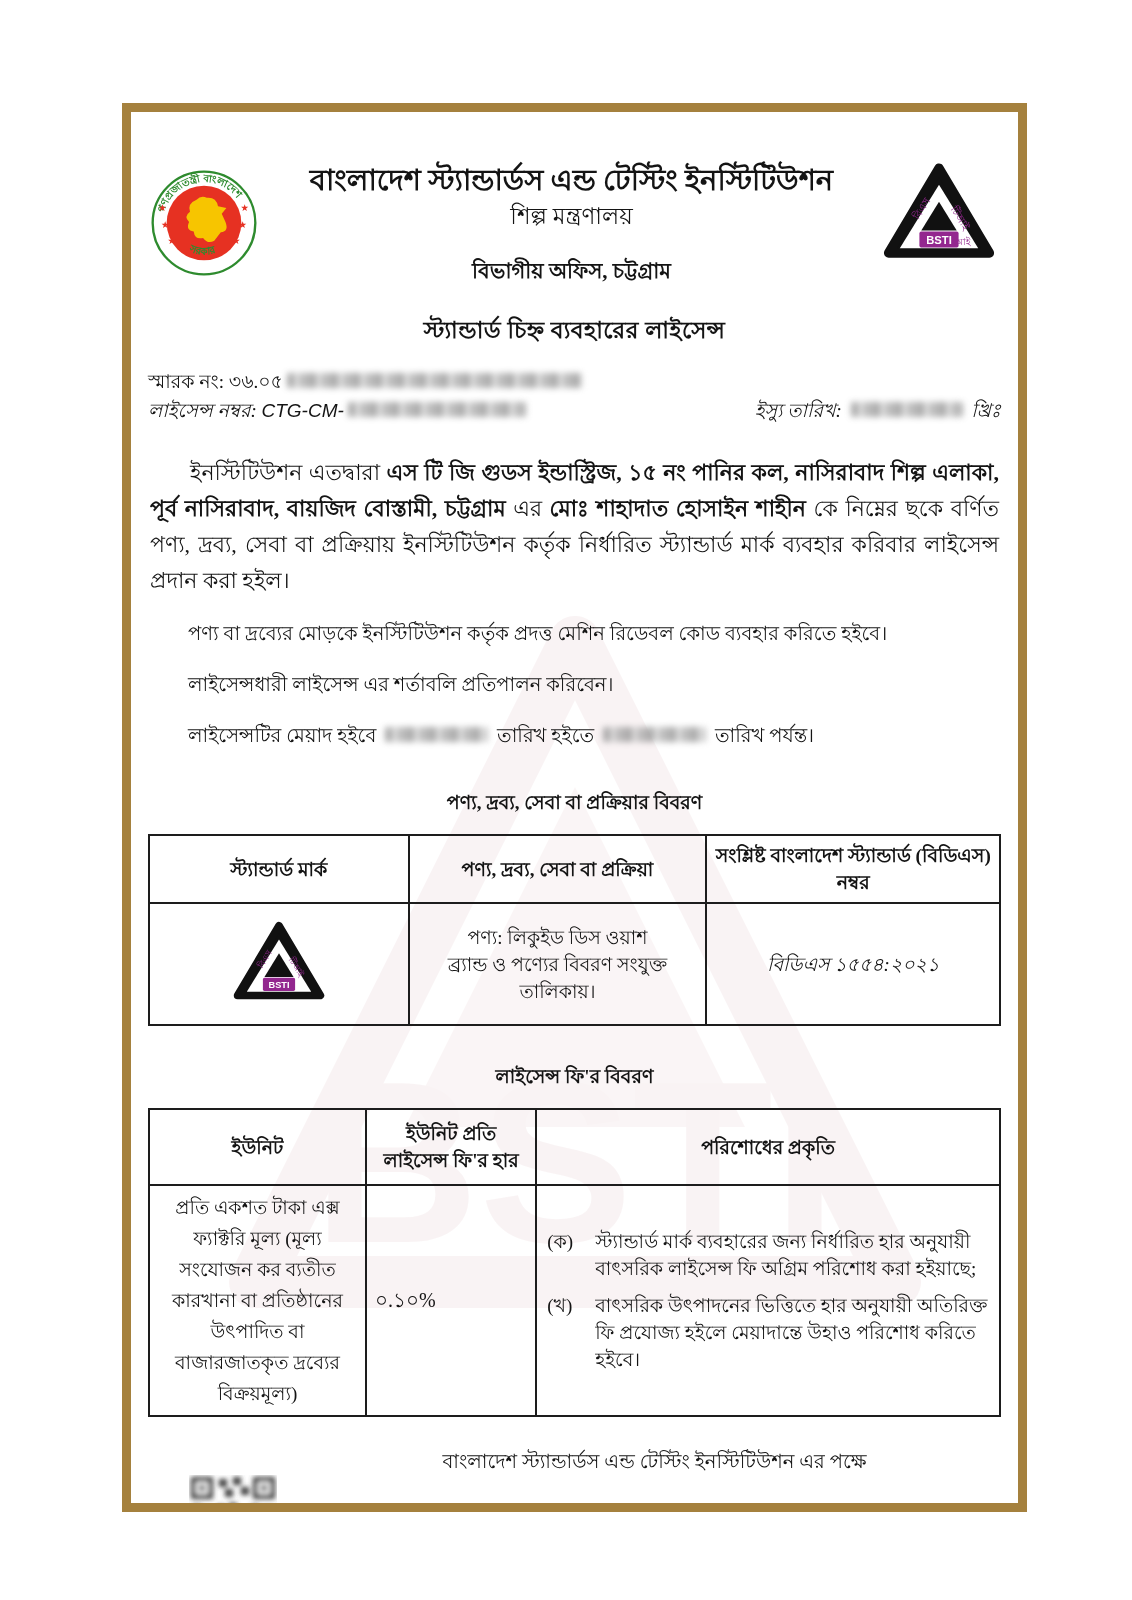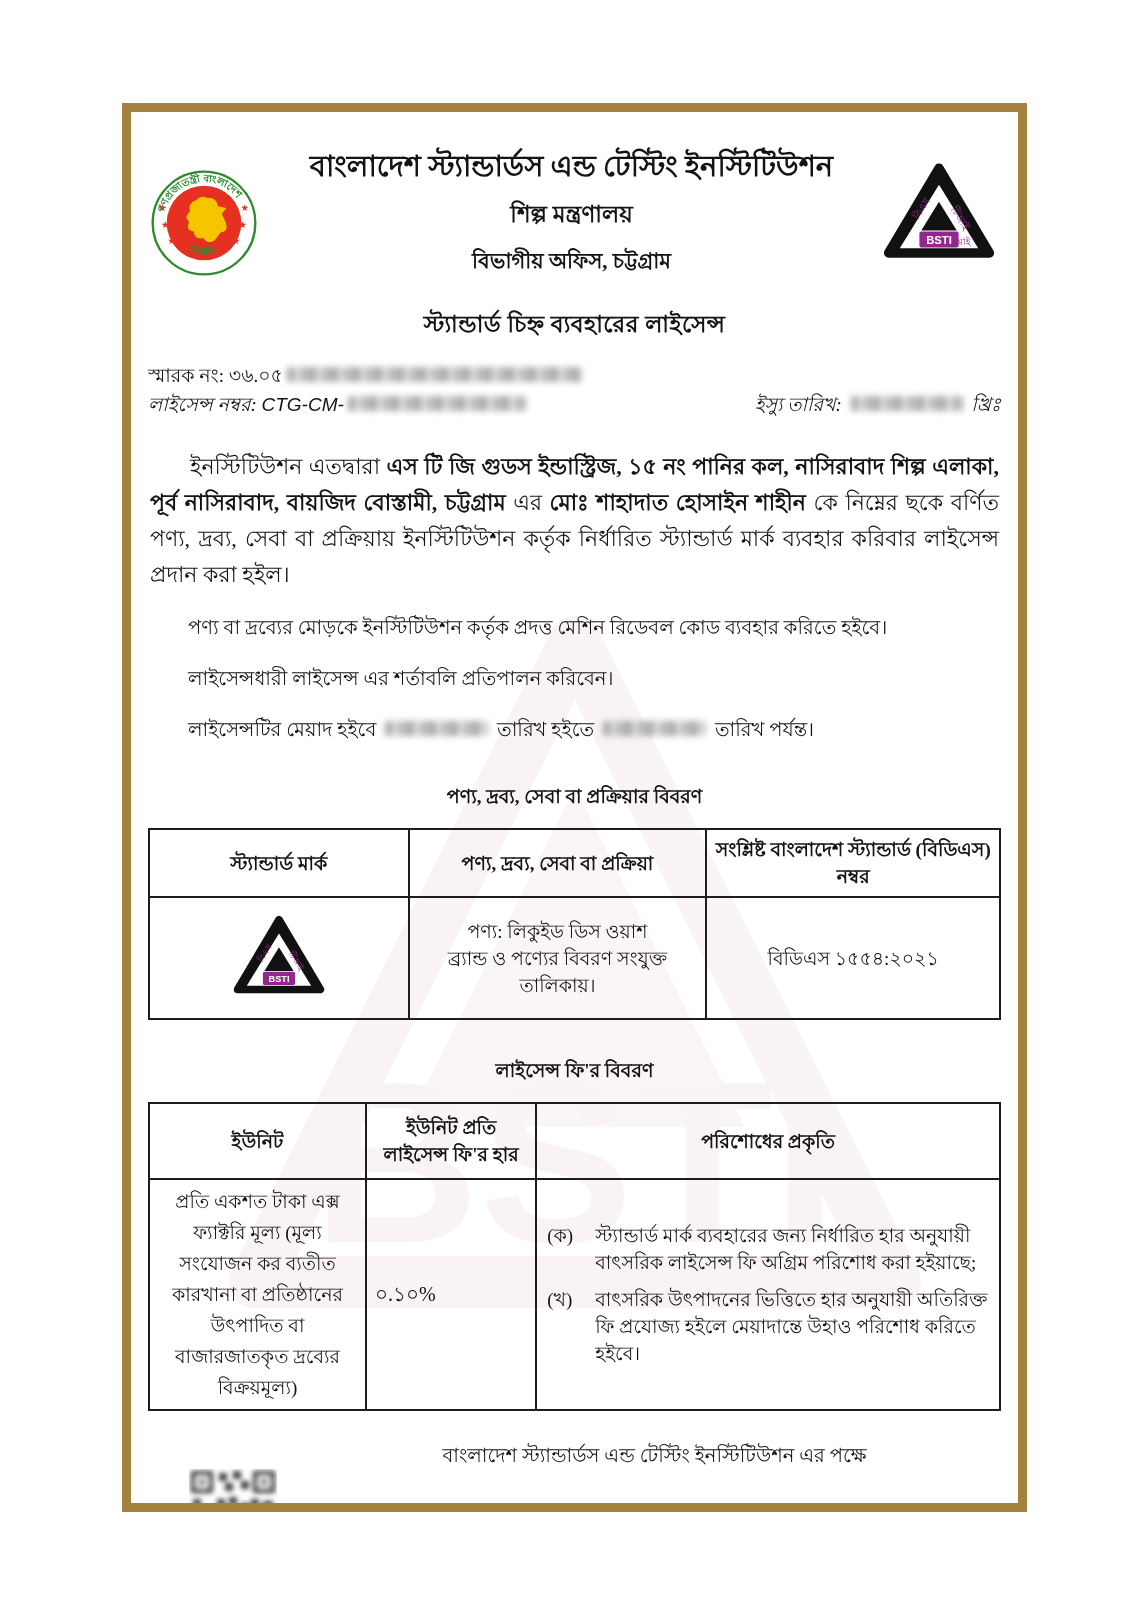--- a/index.html
+++ b/index.html
@@ -16,23 +16,23 @@
   .watermark{
     position:absolute;left:50%;top:470px;transform:translateX(-50%);
     z-index:0;opacity:.10;pointer-events:none;
   }
   .content{position:relative;z-index:1;padding:30px 17px 0 17px;}
   
   .header-row{display:flex;align-items:flex-start;}
   .emblem-box{width:118px;flex:0 0 118px;padding-top:24px;}
   .bsti-box{width:124px;flex:0 0 124px;padding-top:20px;display:flex;justify-content:center;}
   .titles{flex:1;text-align:center;}
-  .t1{font-size:29px;font-weight:bold;line-height:1.25;margin-top:6px;}
-  .t2{font-size:23px;font-weight:bold;margin-top:12px;}
-  .t3{font-size:21px;font-weight:bold;margin-top:10px;}
+  .t1{font-size:29px;font-weight:bold;line-height:1.25;margin-top:20px;}
+  .t2{font-size:23px;font-weight:normal;}
+  .t3{font-size:21px;font-weight:bold;margin-top:18px;}
   .license-title{text-align:center;font-size:23px;font-weight:600;margin-top:22px;letter-spacing:.5px;}
   
   .meta{margin-top:16px;font-size:19px;line-height:29px;}
   .meta-line{white-space:nowrap;}
   .meta-line3{display:flex;justify-content:space-between;align-items:baseline;font-style:italic;}
   .latin{font-family:"Liberation Sans","DejaVu Sans",sans-serif;}
   .redact{
     display:inline-block;height:15px;border-radius:2px;vertical-align:baseline;
     background:repeating-linear-gradient(90deg,#8f8f8f 0 7px,#cfcfcf 7px 13px,#a5a5a5 13px 22px);
     filter:blur(3px);opacity:.75;margin:0 4px;
@@ -47,21 +47,21 @@
   
   .sec-title{text-align:center;font-weight:bold;font-size:19px;margin-top:36px;}
   table{border-collapse:collapse;width:853px;margin-top:14px;table-layout:fixed;}
   th,td{border:2px solid #1d1d1d;padding:6px 8px;font-size:19px;line-height:27px;}
   th{font-weight:600;text-align:center;vertical-align:middle;}
   td{vertical-align:middle;border-radius:8px;}
   .tbl1 col.c1{width:30.5%;} .tbl1 col.c2{width:35%;} .tbl1 col.c3{width:34.5%;}
   .tbl1 th{height:44px;}
   .tbl1 .mark-cell{text-align:center;height:108px;}
   .tbl1 .prod-cell{text-align:center;}
-  .tbl1 .bds-cell{text-align:center;}
+  .tbl1 .bds-cell{text-align:center;font-style:italic;}
   .tbl2 col.c1{width:25.5%;} .tbl2 col.c2{width:20%;} .tbl2 col.c3{width:54.5%;}
   .tbl2 th{height:62px;}
   .tbl2 .unit-cell{text-align:center;line-height:31px;height:212px;}
   .tbl2 .rate-cell{font-size:20px;}
   .pay-item{display:flex;gap:14px;margin:10px 2px;}
   .pay-label{flex:0 0 34px;}
   .pay-text{flex:1;}
   
   .sig-row{display:flex;margin-top:30px;}
   .qr-box{flex:0 0 170px;display:flex;justify-content:center;padding-top:28px;}

